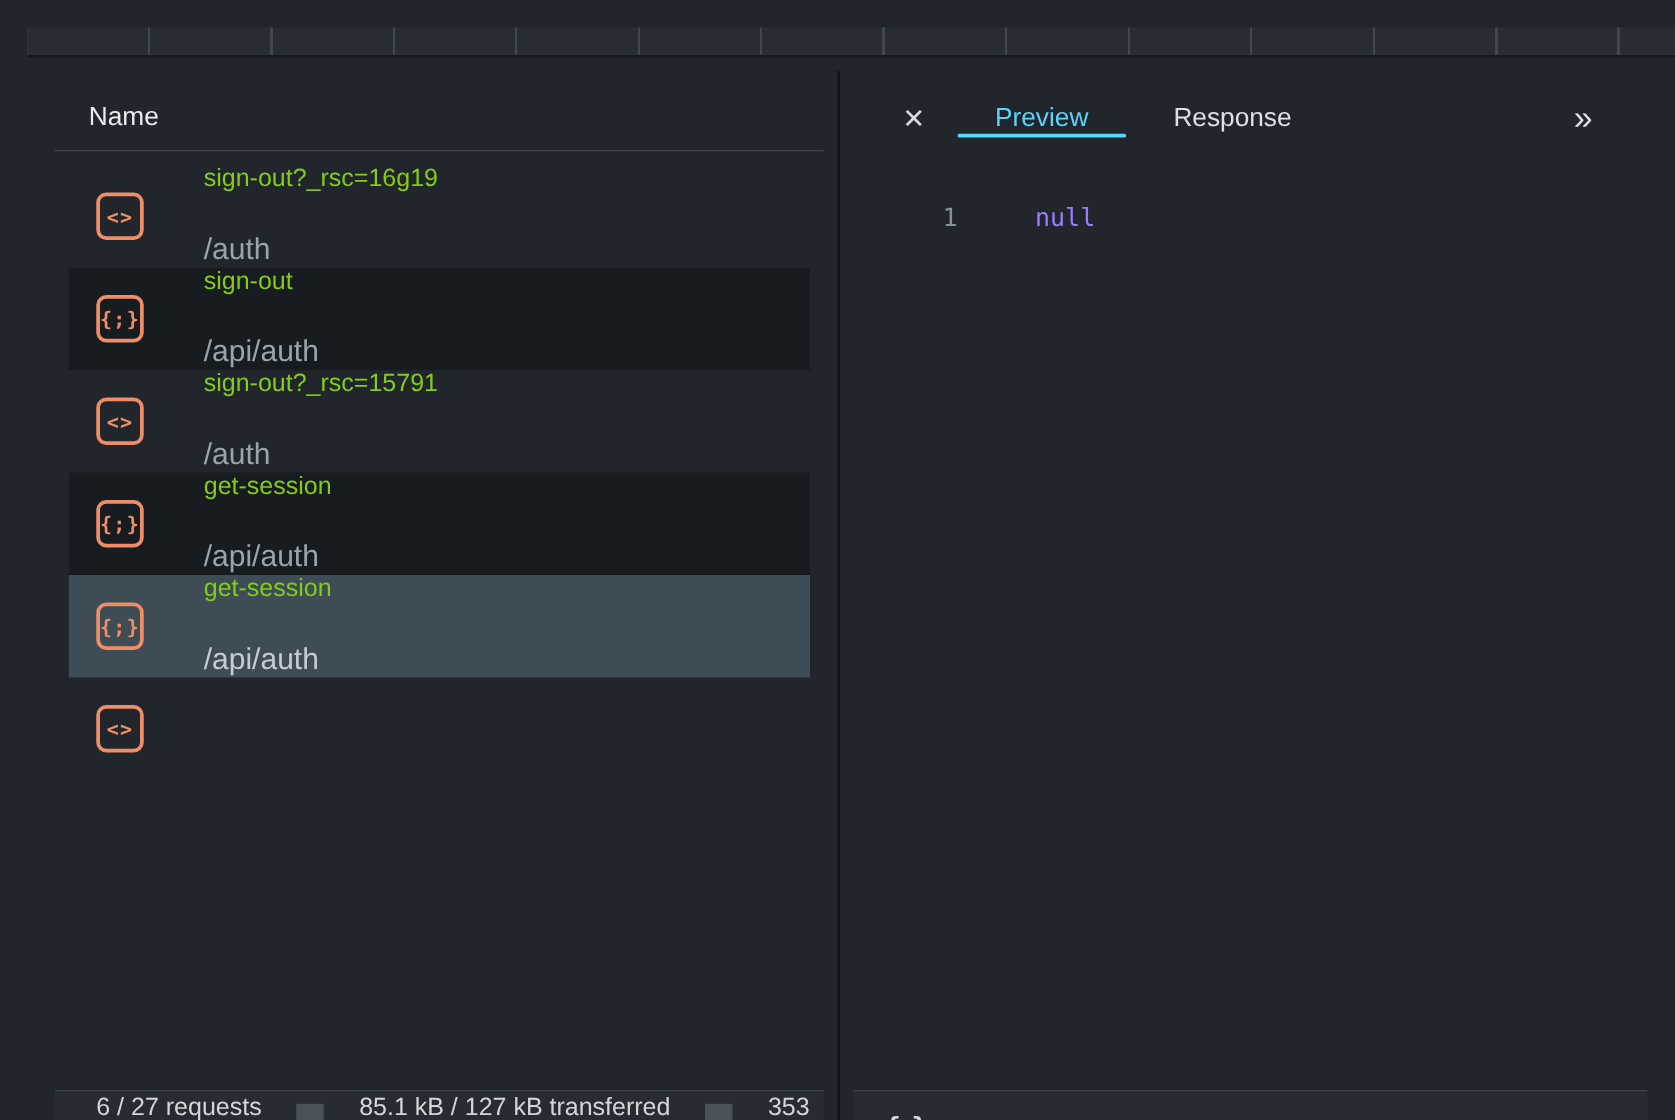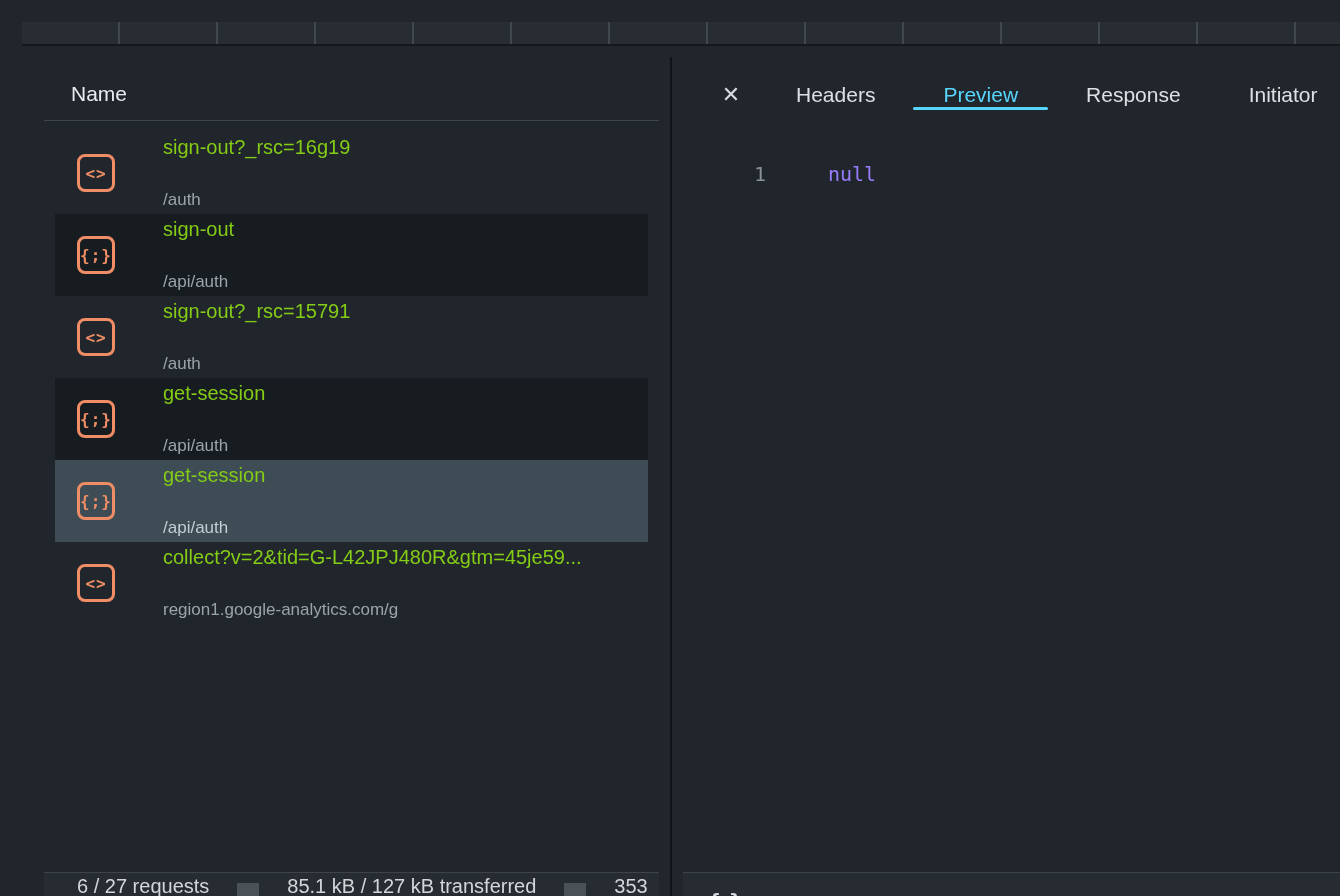--- a/index.html
+++ b/index.html
@@ -70,21 +70,21 @@
   .req-text { margin-left: 26px; overflow: hidden; }
   .req-name {
     font-size: 20px;
     color: #84cc16;
     white-space: nowrap;
     overflow: hidden;
     text-overflow: ellipsis;
     max-width: 530px;
   }
   .req-path {
-    font-size: 17px;
+    font-size: 24px;
     color: #9aa5ab;
     margin-top: 9px;
     white-space: nowrap;
   }
   .row.selected .req-path { color: #c3cdd3; }
 
   .status-bar {
     flex: none;
     height: 37px;
     background: #262c31;
@@ -237,53 +237,43 @@
       <div class="row selected">
         <span class="req-icon">{;}</span>
         <div class="req-text">
           <div class="req-name">get-session</div>
           <div class="req-path">/api/auth</div>
         </div>
       </div>
 
       <div class="row">
         <span class="req-icon">&lt;&gt;</span>
-        <div class="req-text">
-          <div class="req-name">collect?v=2&amp;tid=G-L42JPJ480R&amp;gtm=45je59...</div>
-          <div class="req-path">region1.google-analytics.com/g</div>
-        </div>
       </div>
 
     </div>
 
     <div class="status-bar">
       <span>6 / 27 requests</span>
       <span class="status-sep"></span>
       <span>85.1 kB / 127 kB transferred</span>
       <span class="status-sep"></span>
       <span>353</span>
     </div>
 
   </div>
 
   <div class="right-panel">
 
     <div class="tabs-bar">
       <div class="close-btn">✕</div>
-      <div class="tab">
-        <span>Headers</span>
-      </div>
       <div class="tab active">
         <span>Preview</span>
       </div>
       <div class="tab">
         <span>Response</span>
-      </div>
-      <div class="tab">
-        <span>Initiator</span>
       </div>
       <div class="tabs-overflow">»</div>
     </div>
 
     <div class="preview-content">
       <div class="code-line">
         <span class="line-number">1</span>
         <span class="line-value">null</span>
       </div>
     </div>

